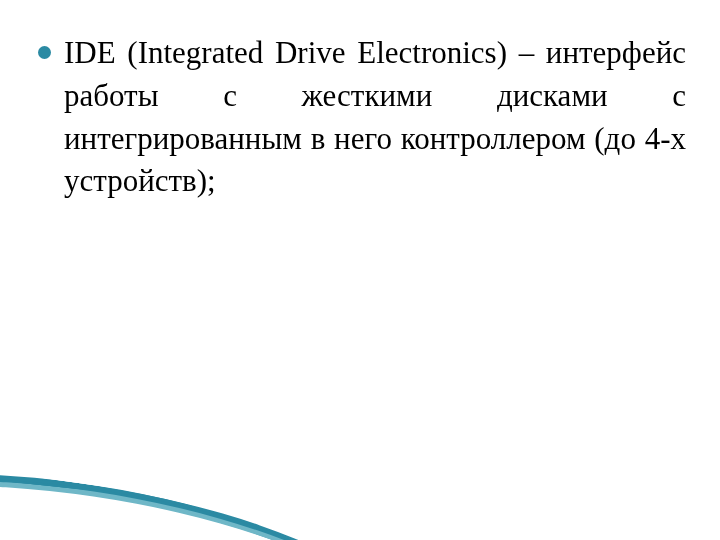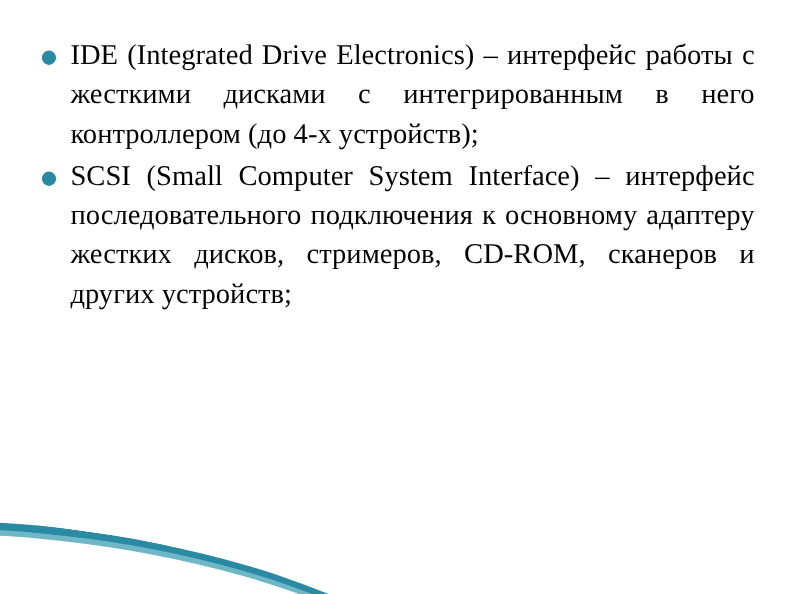--- a/index.html
+++ b/index.html
@@ -83,21 +83,21 @@
   }
 
   ul.bullets {
     list-style: none;
     margin: 0;
     padding: 0;
   }
   ul.bullets li {
     position: relative;
     padding-left: 30px;
-    font-size: 26px;
+    font-size: 31px;
     line-height: 1.38;
     color: #000;
     text-align: justify;
     text-justify: inter-word;
     margin-bottom: 2px;
   }
   ul.bullets li::before {
     content: "";
     position: absolute;
     left: 4px;
@@ -119,18 +119,15 @@
 
   <div class="wave bwave1"></div>
   <div class="wave bwave2"></div>
   <div class="wave bwave3"></div>
 
   <div class="content">
     <ul class="bullets">
       <li>
         <span>IDE (Integrated Drive Electronics) – интерфейс работы с жесткими дисками с интегрированным в него контроллером (до 4-х устройств);</span>
       </li>
-      <li>
-        <span>SCSI (Small Computer System Interface) – интерфейс последовательного подключения к основному адаптеру жестких дисков, стримеров, CD-ROM, сканеров и других устройств;</span>
-      </li>
     </ul>
   </div>
 </div>
 
 </body></html>

